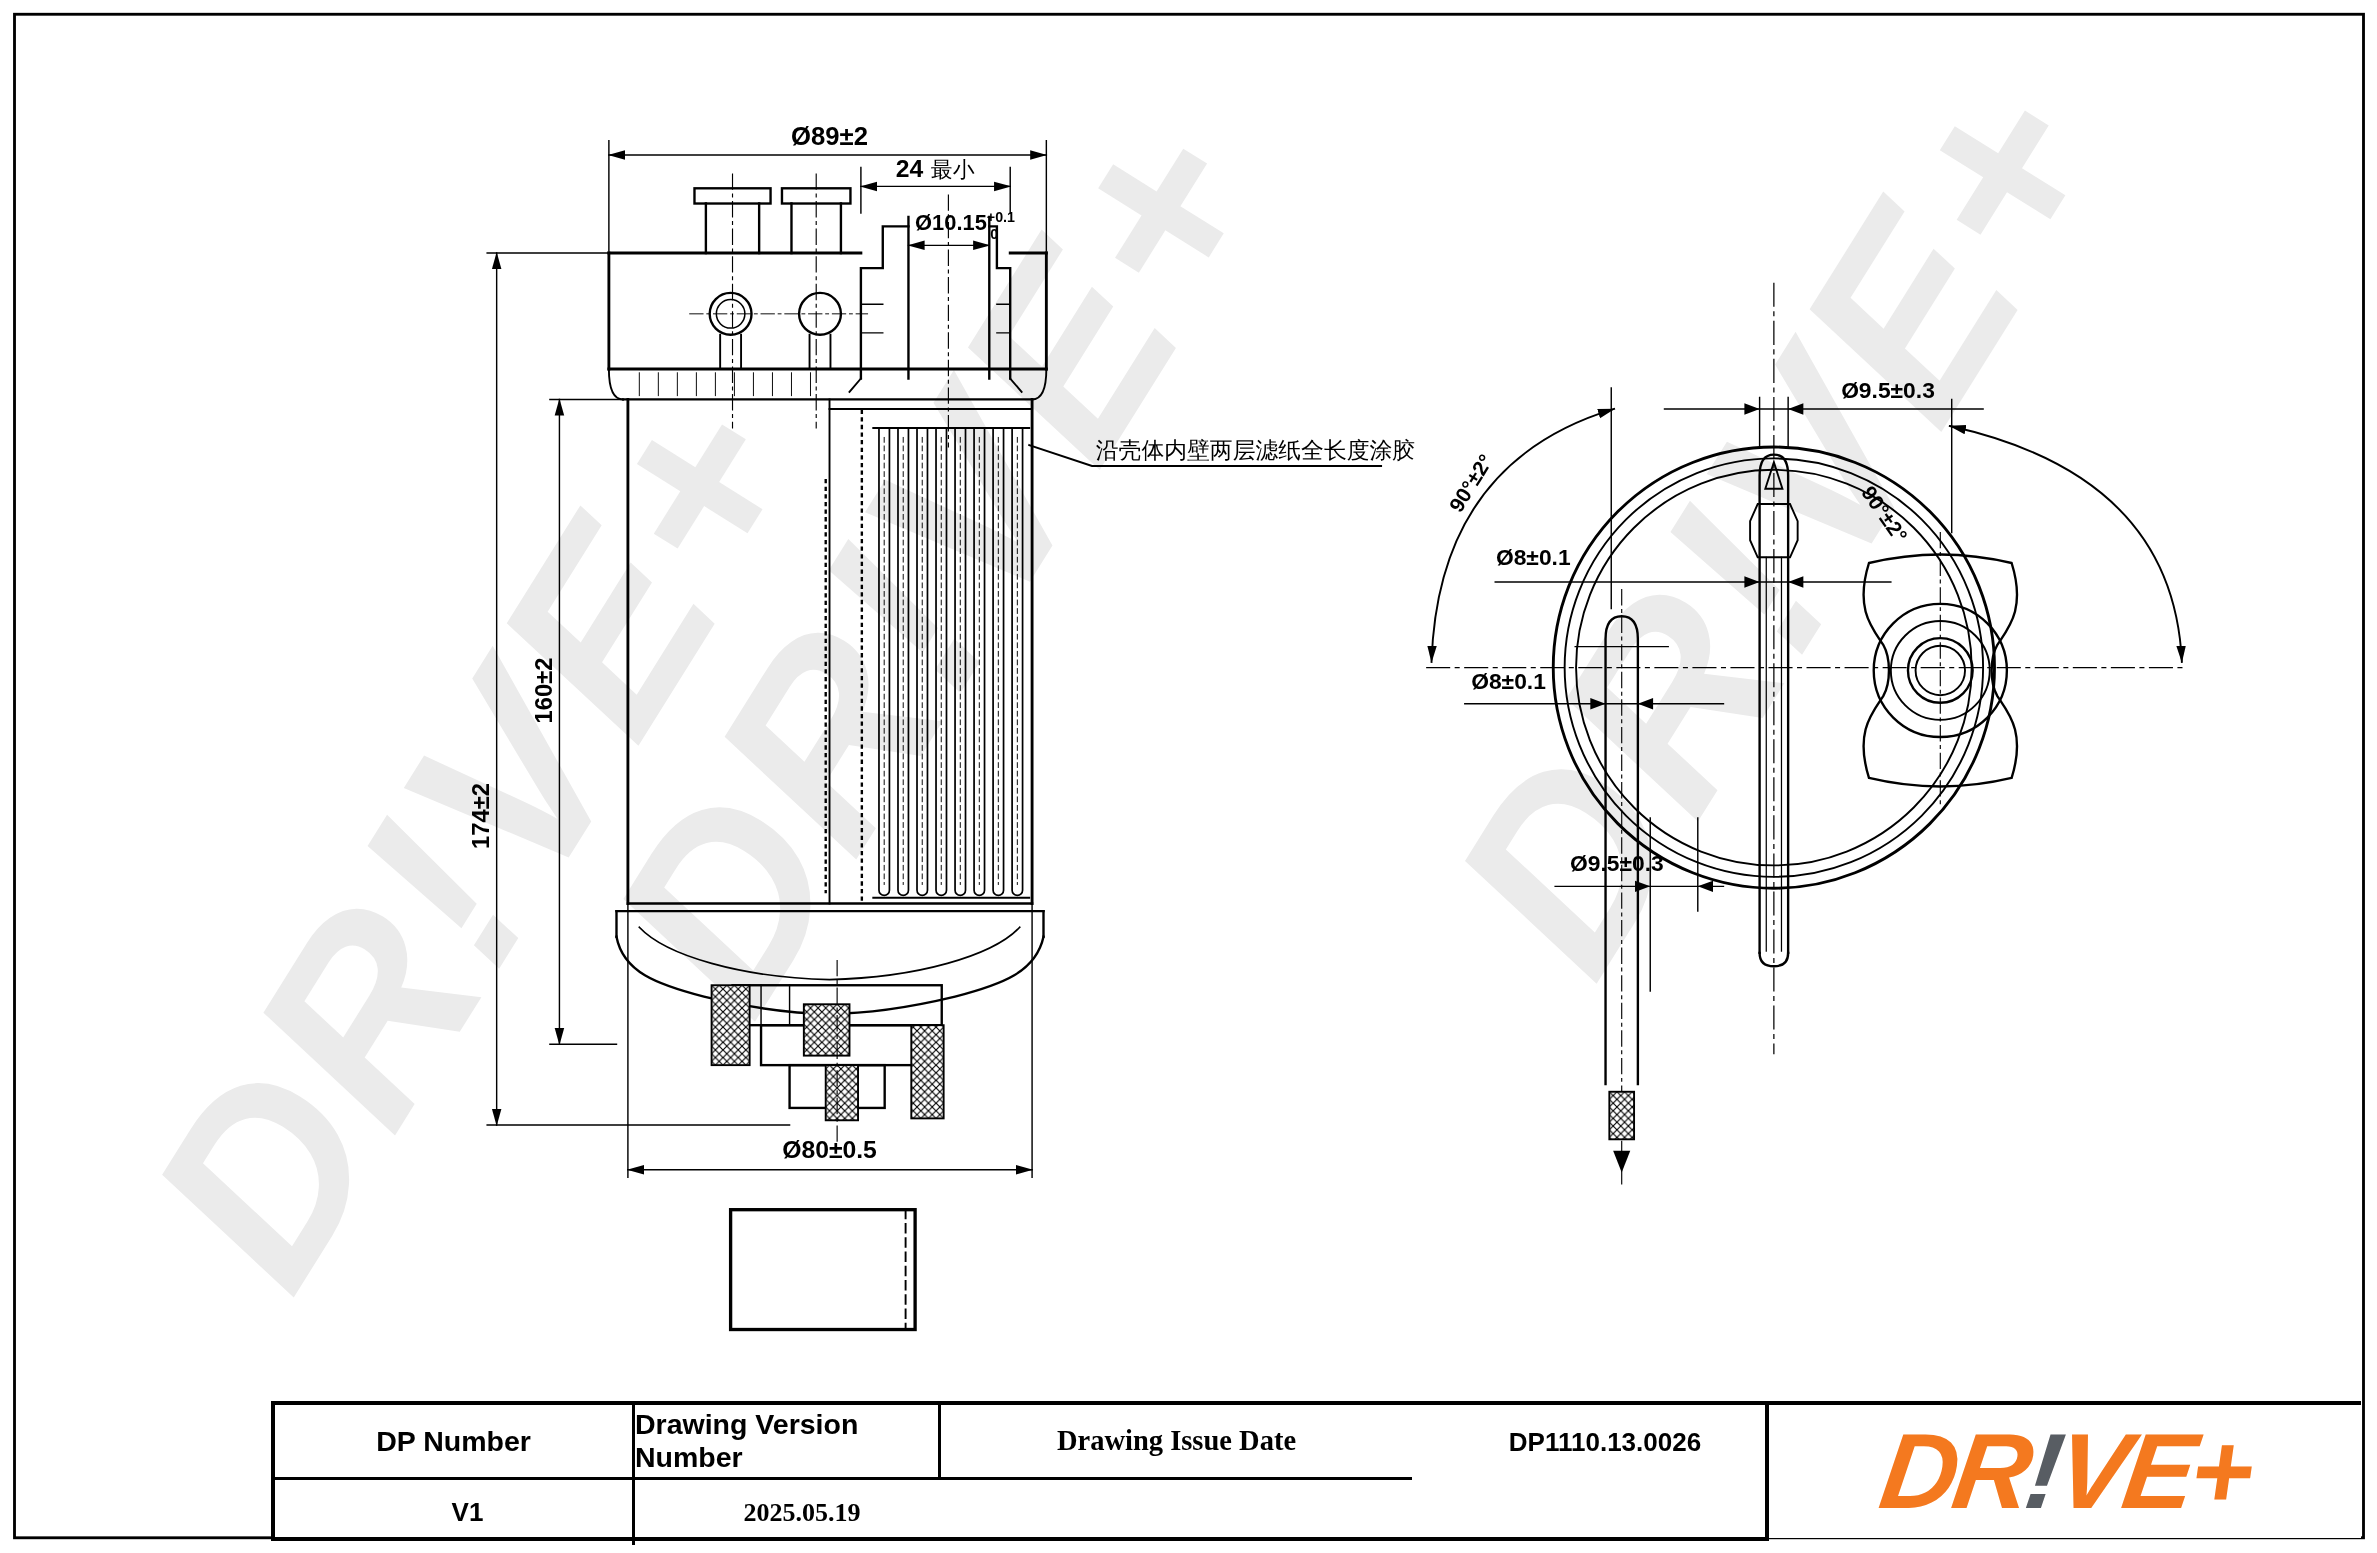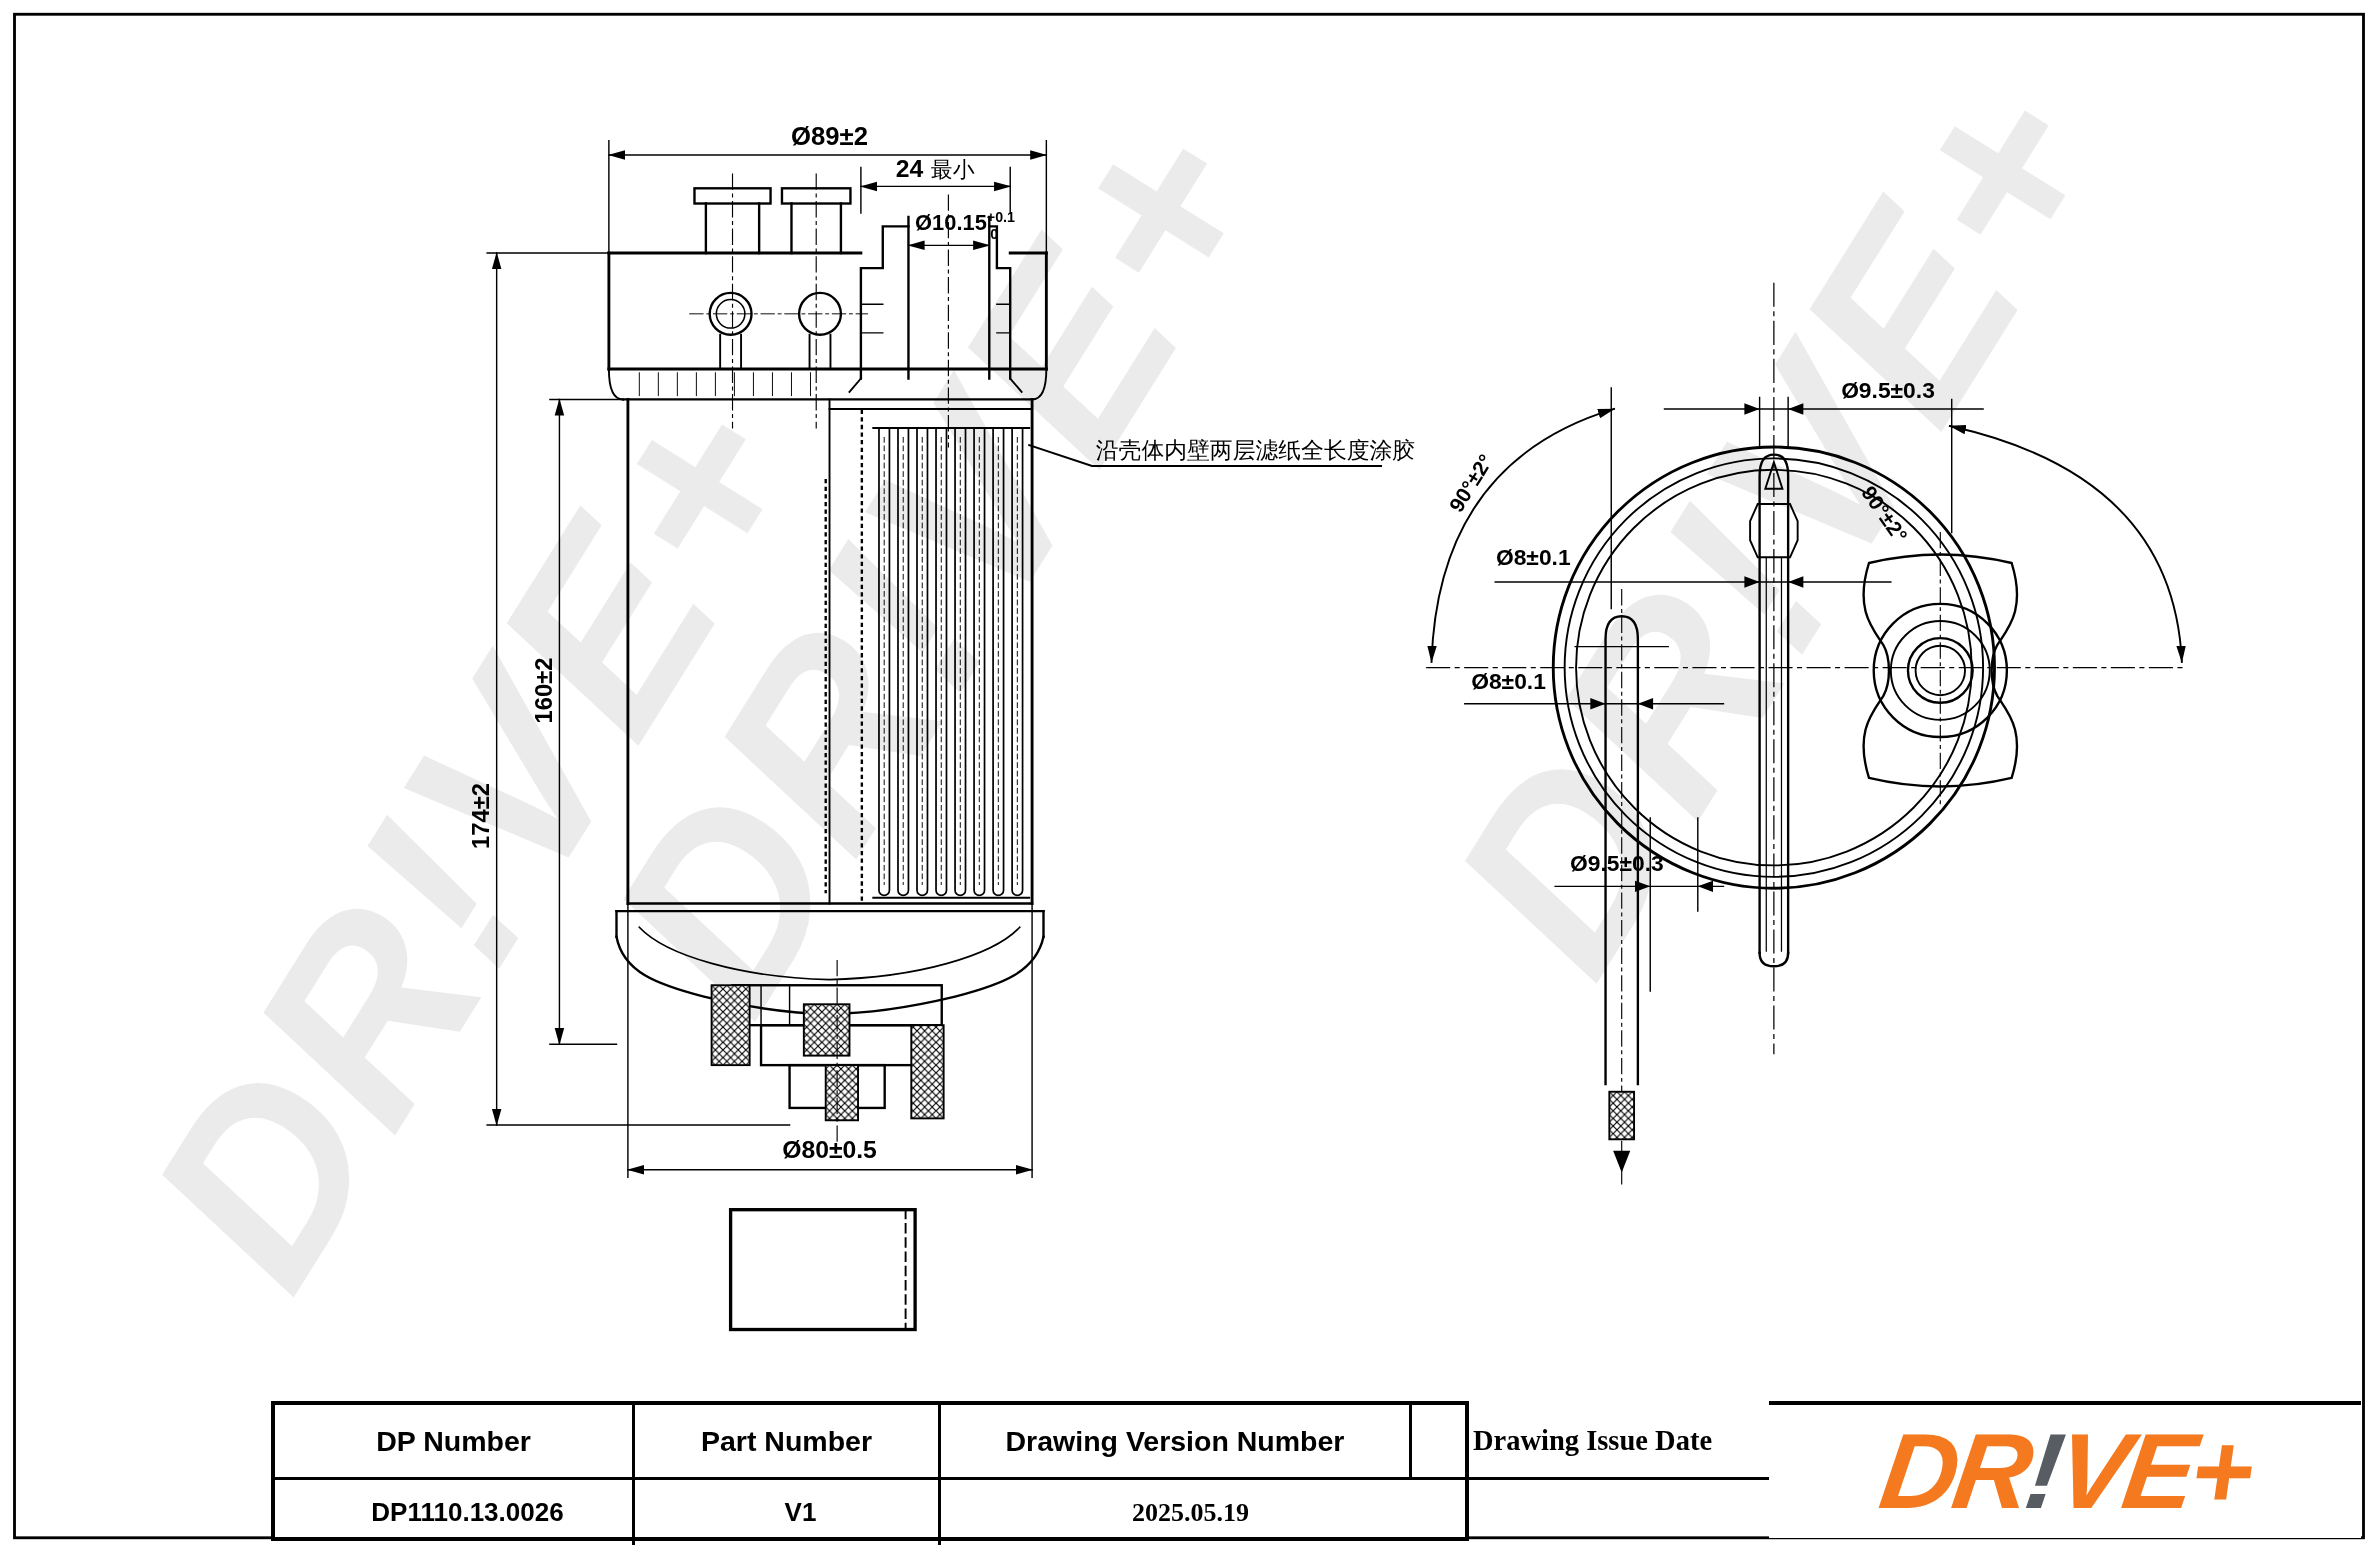--- a/index.html
+++ b/index.html
@@ -5,21 +5,21 @@
   html,body { margin:0; padding:0; background:#888; }
   #page {
     position:relative; width:2378px; height:1553px; background:#ffffff;
     font-family:"Liberation Sans", sans-serif; overflow:hidden;
   }
   #drawing-svg { position:absolute; left:0; top:0; }
   svg text { font-family:"Liberation Sans","DejaVu Sans",sans-serif; }
 
   
   .tb {
-    position:absolute; left:271px; top:1401px; width:1198px; height:140px;
+    position:absolute; left:271px; top:1401px; width:1498px; height:140px;
     display:grid; grid-template-columns:360px 306px 471px 361px;
     grid-template-rows:75px 65px; border:4.8px solid #000; box-sizing:border-box;
     background:#fff;
   }
   .tb-cell {
     border-right:3.8px solid #000; border-bottom:3.8px solid #000;
     display:flex; align-items:center; justify-content:center;
     font-weight:bold; color:#000; box-sizing:border-box;
   }
   .tb-cell.hdr { font-size:28.5px; }
@@ -265,21 +265,20 @@
     <text x="1700" y="916" font-size="24" text-anchor="middle">Ø9.5±0.3</text>
 
     <text x="1553" y="512" font-size="22" text-anchor="middle" transform="rotate(-58 1553 512)">90°±2°</text>
 
     <text x="1975" y="545" font-size="22" text-anchor="middle" transform="rotate(55 1975 545)">90°±2°</text>
   </g>
 </svg>
 
 <div class="tb">
   <div class="tb-cell hdr">DP Number</div>
-  <div class="tb-cell hdr">Part Number</div>
   <div class="tb-cell hdr">Drawing Version Number</div>
   <div class="tb-cell hdr last">Drawing Issue Date</div>
 
   <div class="tb-cell val">DP1110.13.0026</div>
   <div class="tb-cell val">V1</div>
   <div class="tb-cell val last">2025.05.19</div>
 </div>
 
 <div class="logo-cell">
   <div class="logo-text">

